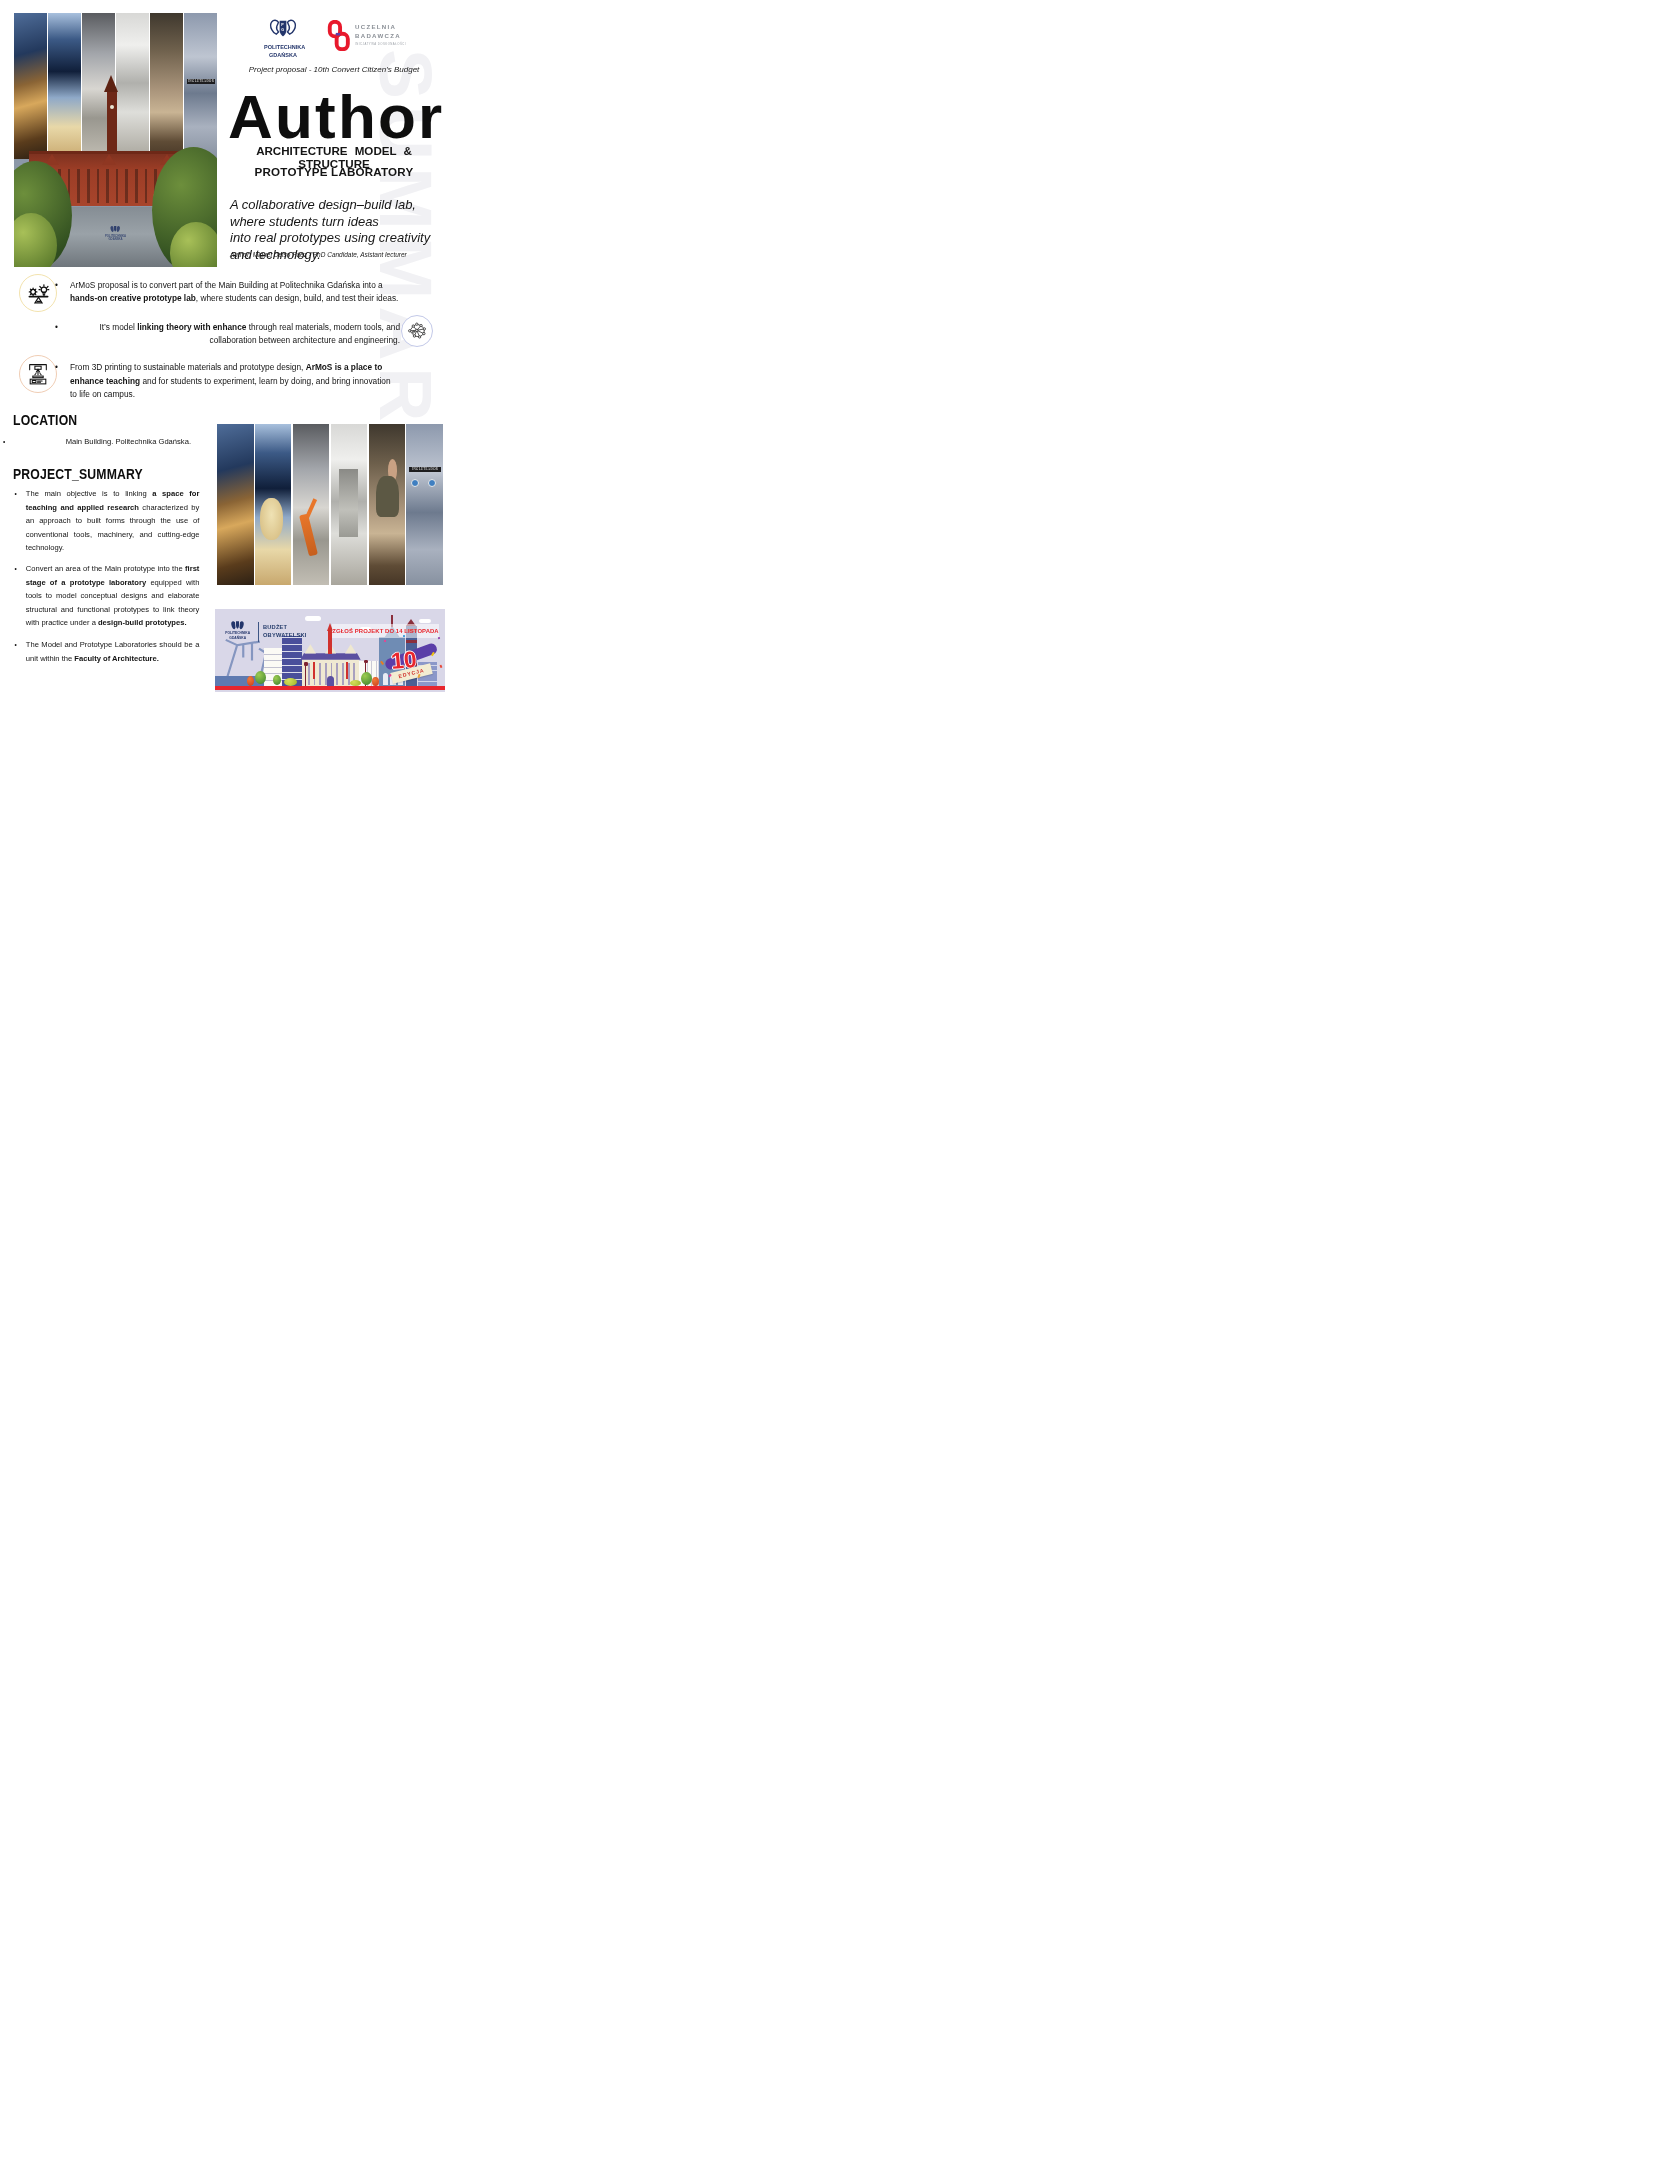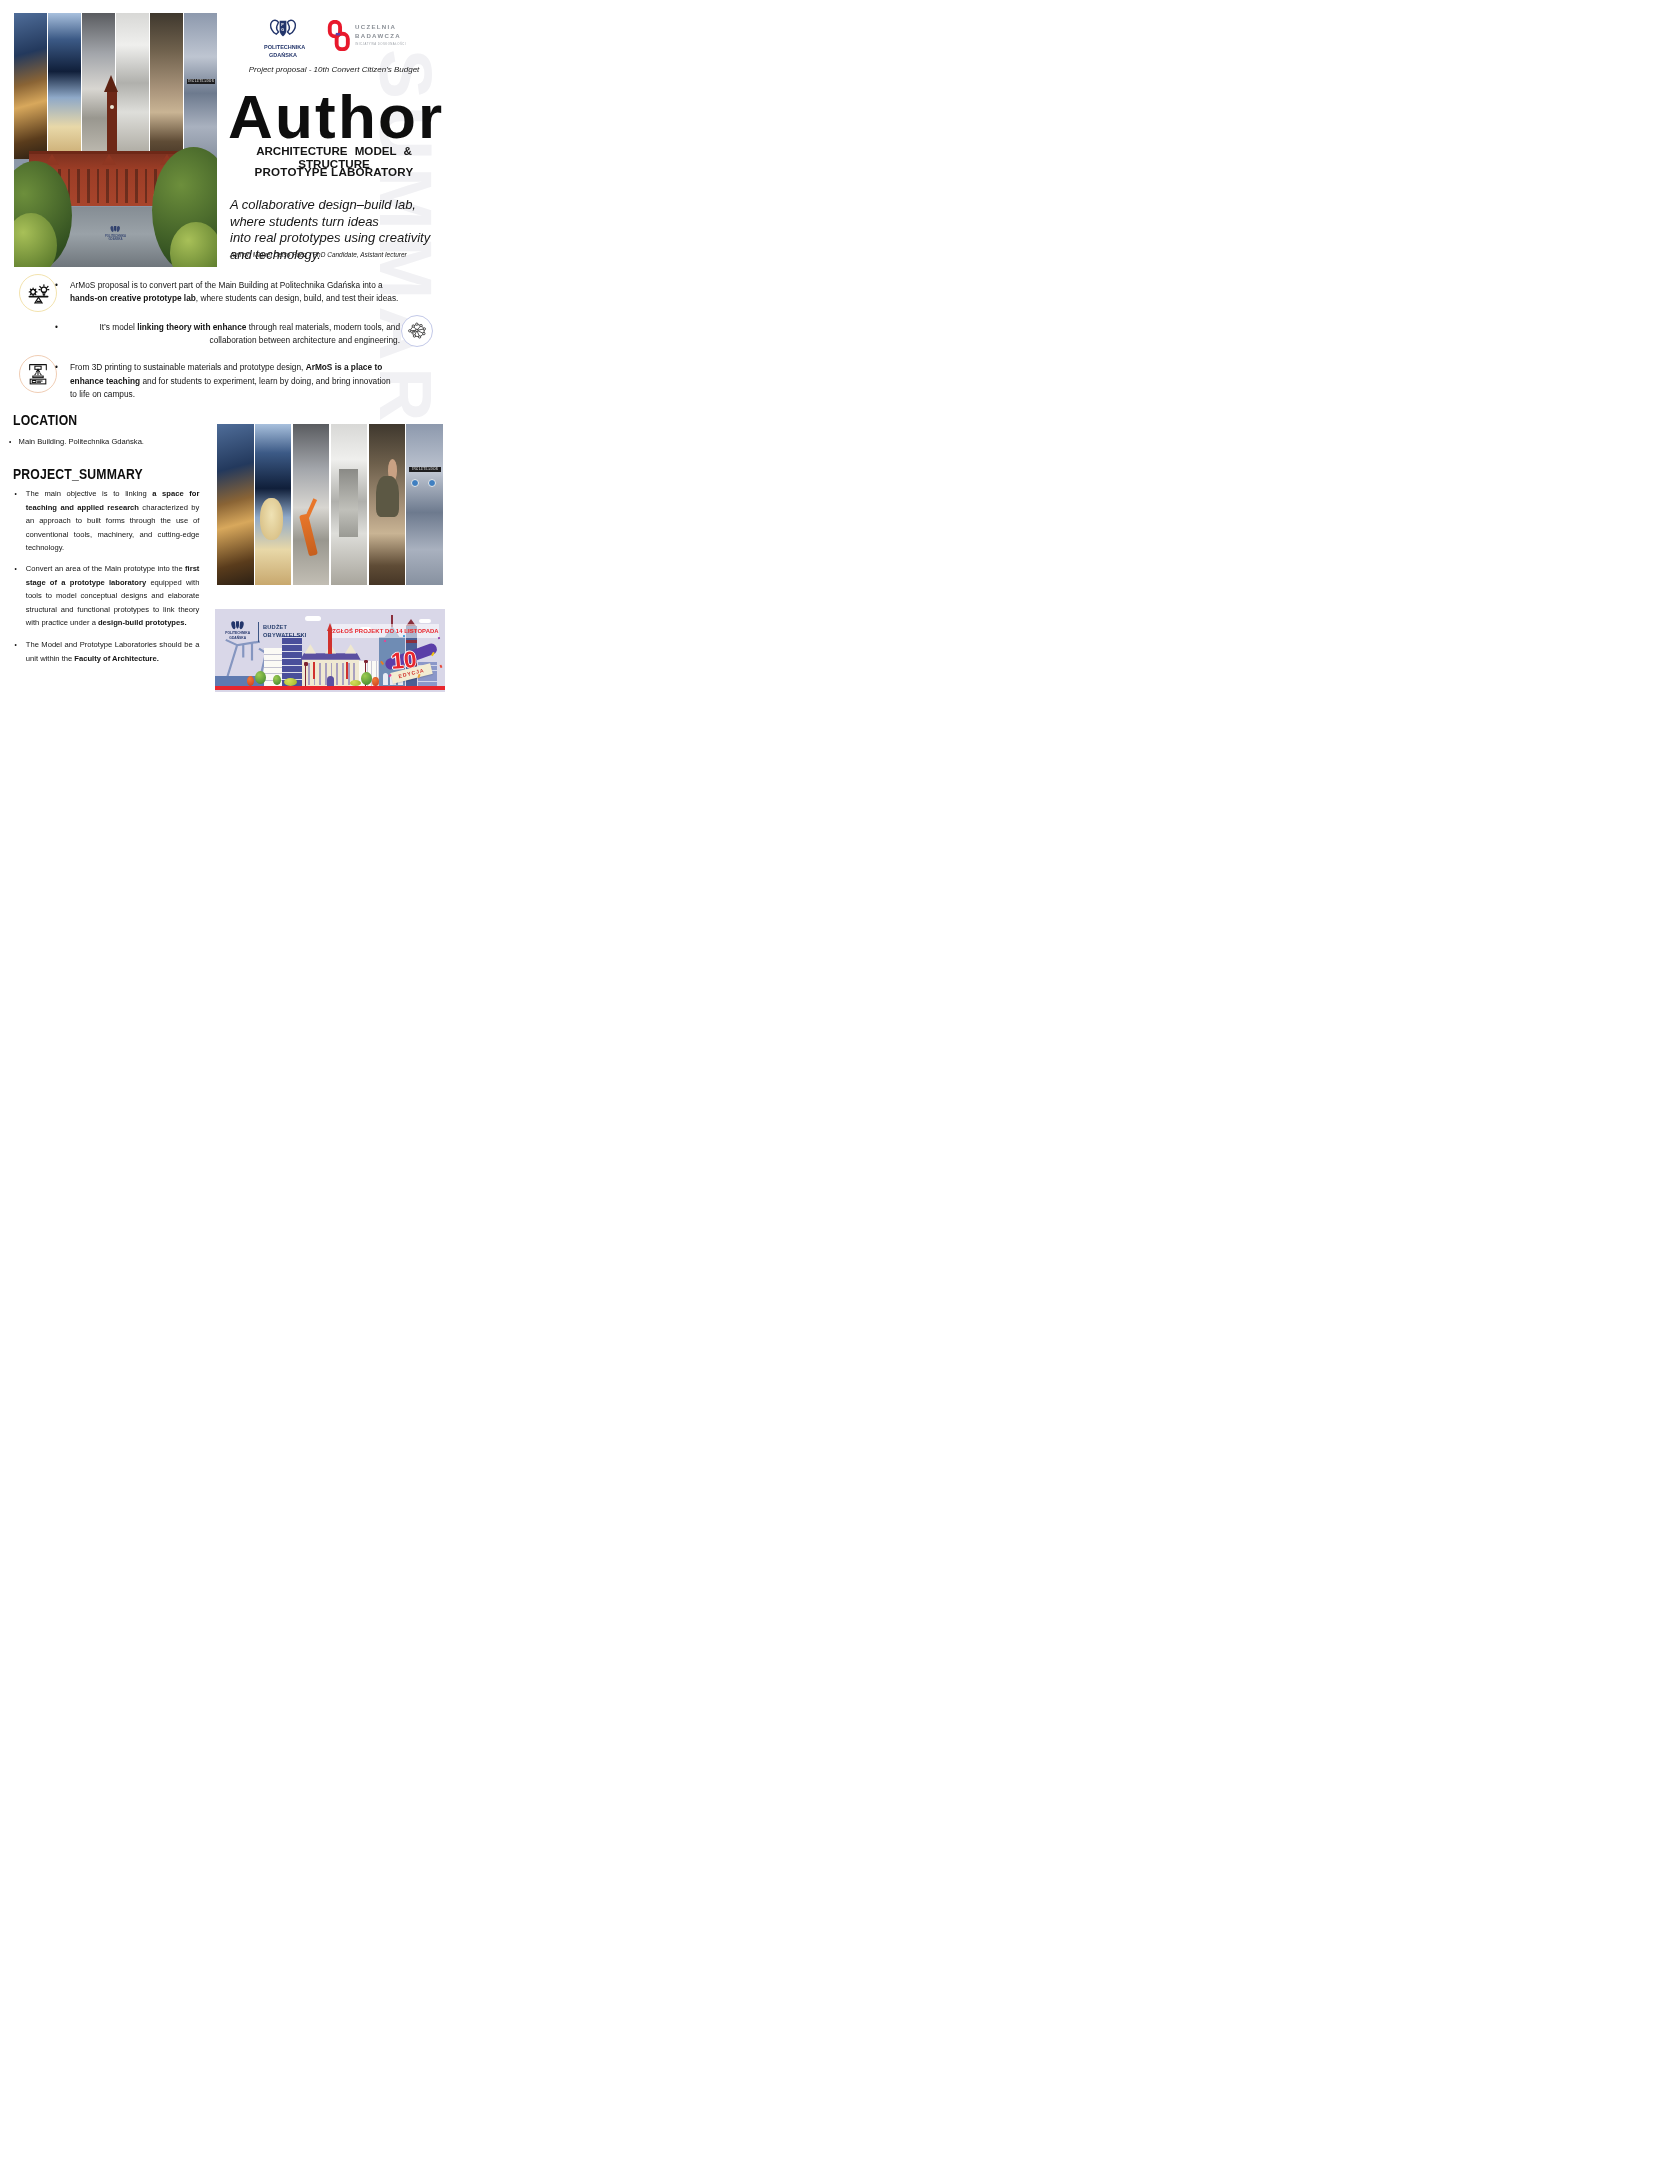--- a/index.html
+++ b/index.html
@@ -74,21 +74,21 @@
   .bullet .mark{flex:0 0 15px;text-align:left;font-size:8.3px;}
   .bullet .btxt{white-space:pre-line;}
   .bul1{left:55px;top:279px;width:386px;}
   .bul2{left:55px;top:321px;width:345px;}
   .bul2 .btxt{text-align:right;width:100%;}
   .bul3{left:55px;top:361px;width:369px;line-height:13.5px;}
 
   
   .h2{font-size:14.4px;font-weight:800;letter-spacing:0.2px;transform:scaleX(.85);transform-origin:left;white-space:nowrap;color:#0d0d0d;}
   .loc-head{left:13px;top:412px;}
-  .loc-item{left:9px;top:436px;width:188px;display:flex;font-size:7.6px;line-height:11.4px;}
+  .loc-item{left:3px;top:436px;width:188px;display:flex;font-size:7.6px;line-height:11.4px;justify-content:space-between;}
   .loc-item .mark{flex:0 0 9.6px;font-size:6.5px;}
   .ps-head{left:13px;top:466px;}
   .para{display:flex;font-size:7.6px;line-height:13.5px;color:#141414;}
   .para .mark{flex:0 0 11.4px;font-size:6.5px;padding-top:0.4px;}
   .para .ptxt{width:174px;text-align:justify;}
   .p1{left:14.4px;top:487px;width:185px;}
   .p2{left:14.4px;top:562px;width:185px;}
   .p3{left:14.4px;top:638px;width:185px;}
 
   

